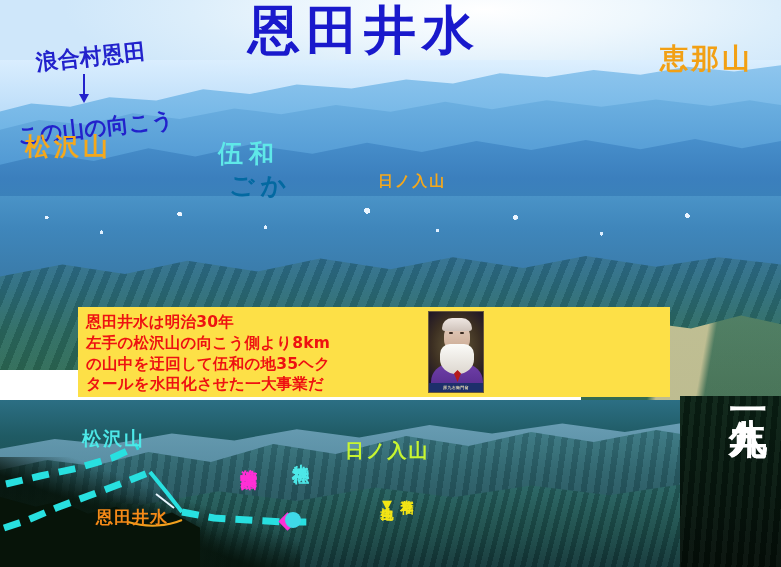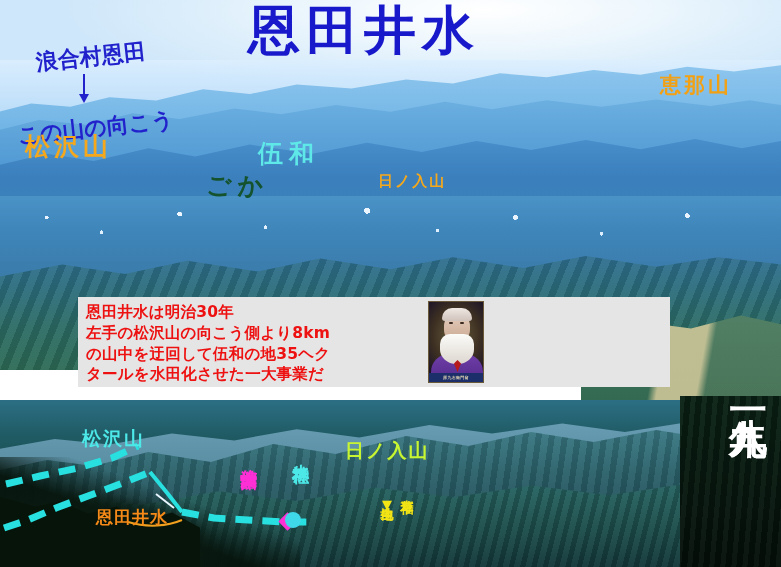--- a/index.html
+++ b/index.html
@@ -137,30 +137,30 @@
   #anno-top .l2{display:block;margin-left:0;}
   #arrow-down{
     position:absolute;left:83px;top:74px;width:2px;height:26px;background:#2222cc;
   }
   #arrow-down:after{
     content:"";position:absolute;left:-4px;top:20px;
     border-left:5px solid transparent;border-right:5px solid transparent;
     border-top:9px solid #2222cc;
   }
 
-  #lbl-enasan{left:660px;top:74px;font-size:21px;color:#f2a014;letter-spacing:3px;}
+  #lbl-enasan{left:660px;top:44px;font-size:28px;color:#f2a014;letter-spacing:3px;}
   #lbl-matsuzawa{left:25px;top:133px;font-size:25px;color:#f5a81b;letter-spacing:4px;}
-  #lbl-goka{left:218px;top:140px;font-size:25px;color:#5fe8e8;letter-spacing:6px;margin-left:40px;}
-  #lbl-goka-kana{left:206px;top:172px;font-size:25px;color:#14532d;letter-spacing:6px;}
+  #lbl-goka{left:218px;top:140px;font-size:25px;color:#5fe8e8;letter-spacing:6px;}
+  #lbl-goka-kana{left:229px;top:172px;font-size:25px;color:#0369a1;letter-spacing:6px;}
   #lbl-hinoiri-up{left:378px;top:173px;font-size:15px;color:#f5a81b;letter-spacing:2px;}
 
   
   #panel{
-    position:absolute;left:78px;top:297px;width:592px;height:90px;
-    background:#e5e5e5;
+    position:absolute;left:78px;top:307px;width:592px;height:90px;
+    background:#fde047;
   }
   #panel-text{
     position:absolute;left:8px;top:5px;
     font-size:15.5px;line-height:1.34;color:#ee1111;white-space:pre;font-weight:700;
     letter-spacing:.2px;
   }
   #portrait{
     position:absolute;left:350px;top:4px;width:56px;height:82px;
     background:linear-gradient(#2c1b3f,#150d22);
     border:1px solid #6a5a3a;box-sizing:border-box;overflow:hidden;

